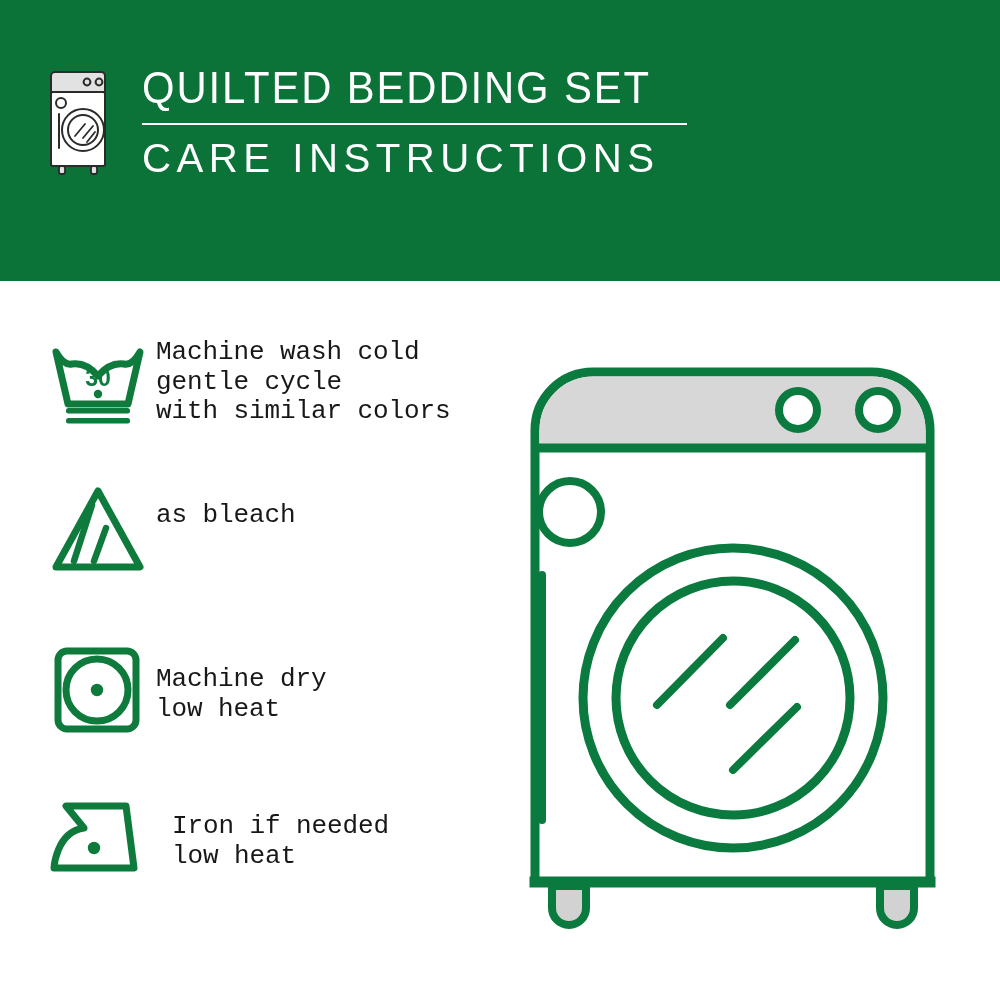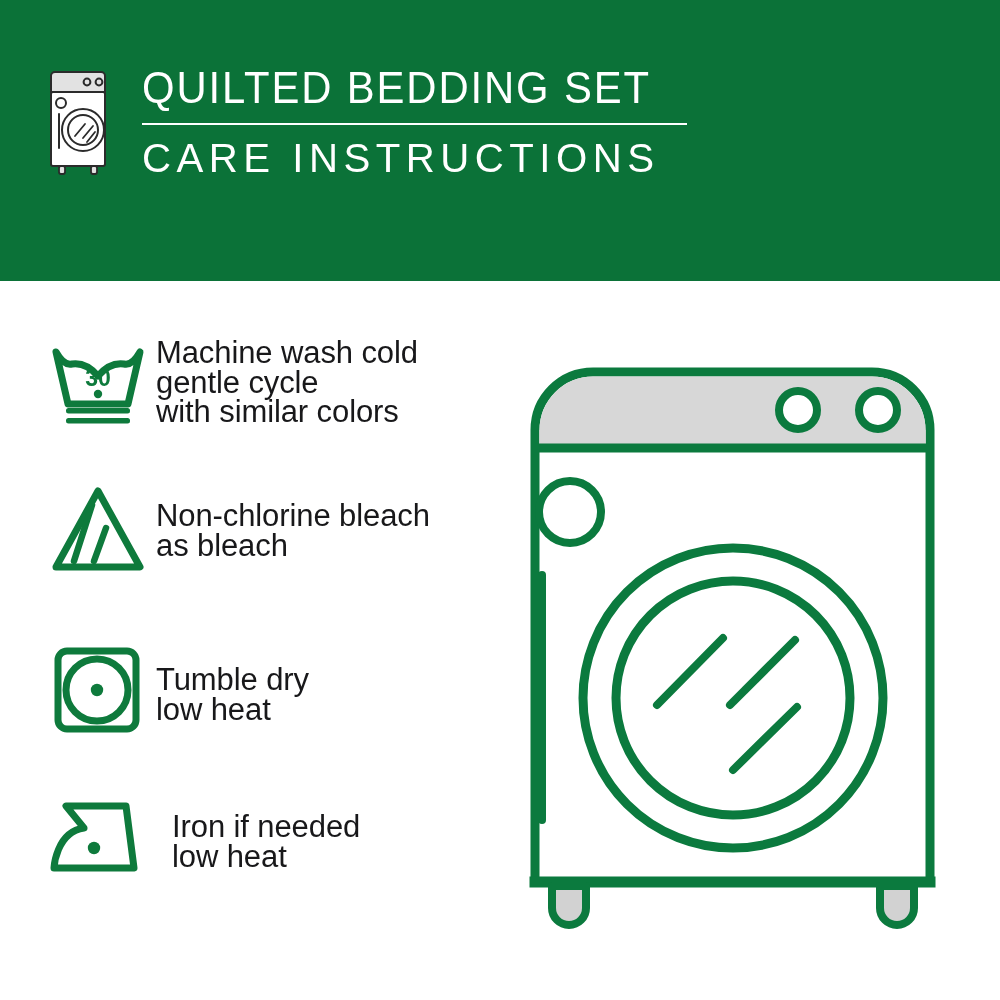--- a/index.html
+++ b/index.html
@@ -64,22 +64,22 @@
     left:48px;
     width:420px;
     display:flex;
     align-items:flex-start;
   }
   .care-symbol {
     width:108px; flex:0 0 108px;
     display:flex; align-items:center; justify-content:flex-start;
   }
   .care-text {
-    font-family:Liberation Sans, sans-serif;
-    font-size:31px;
+    font-family:Liberation Mono, monospace;
+    font-size:26px;
     line-height:29.5px;
     color:#18181a;
     letter-spacing:-0.1px;
     padding-top:2px;
   }
   .care-text .ln { display:block; white-space:nowrap; }
 
   
   #row-wash   { top:100px; }
   #row-bleach { top:245px; }
@@ -160,35 +160,34 @@
 
   <div class="care-row" id="row-bleach">
     <div class="care-symbol">
       <svg viewBox="0 0 100 92" width="100" height="92">
         <path d="M50 8 L92 84 L8 84 Z" fill="none" stroke="#0E7A3C" stroke-width="7" stroke-linejoin="round"></path>
         <line x1="44" y1="22" x2="26" y2="78" stroke="#0E7A3C" stroke-width="6.5" stroke-linecap="round"></line>
         <line x1="58" y1="45" x2="46" y2="78" stroke="#0E7A3C" stroke-width="6.5" stroke-linecap="round"></line>
       </svg>
     </div>
     <div class="care-text">
-      <span class="ln">Non-chlorine bleach</span>
       <span class="ln">as bleach</span>
     </div>
   </div>
 
   <div class="care-row" id="row-dry">
     <div class="care-symbol">
       <svg viewBox="0 0 100 92" width="100" height="92">
         <rect x="10" y="8" width="78" height="78" rx="9" fill="none" stroke="#0E7A3C" stroke-width="7"></rect>
         <circle cx="49" cy="47" r="31" fill="none" stroke="#0E7A3C" stroke-width="7"></circle>
         <circle cx="49" cy="47" r="6.2" fill="#0E7A3C"></circle>
       </svg>
     </div>
     <div class="care-text">
-      <span class="ln">Tumble dry</span>
+      <span class="ln">Machine dry</span>
       <span class="ln">low heat</span>
     </div>
   </div>
 
   <div class="care-row" id="row-iron">
     <div class="care-symbol">
       <svg viewBox="0 0 100 82" width="100" height="82">
         <path d="M18 8 H78 L86 70 H6 C6 70 8 34 36 30 Z" fill="none" stroke="#0E7A3C" stroke-width="7" stroke-linejoin="round" stroke-linecap="round"></path>
         <circle cx="46" cy="50" r="6.2" fill="#0E7A3C"></circle>
       </svg>

